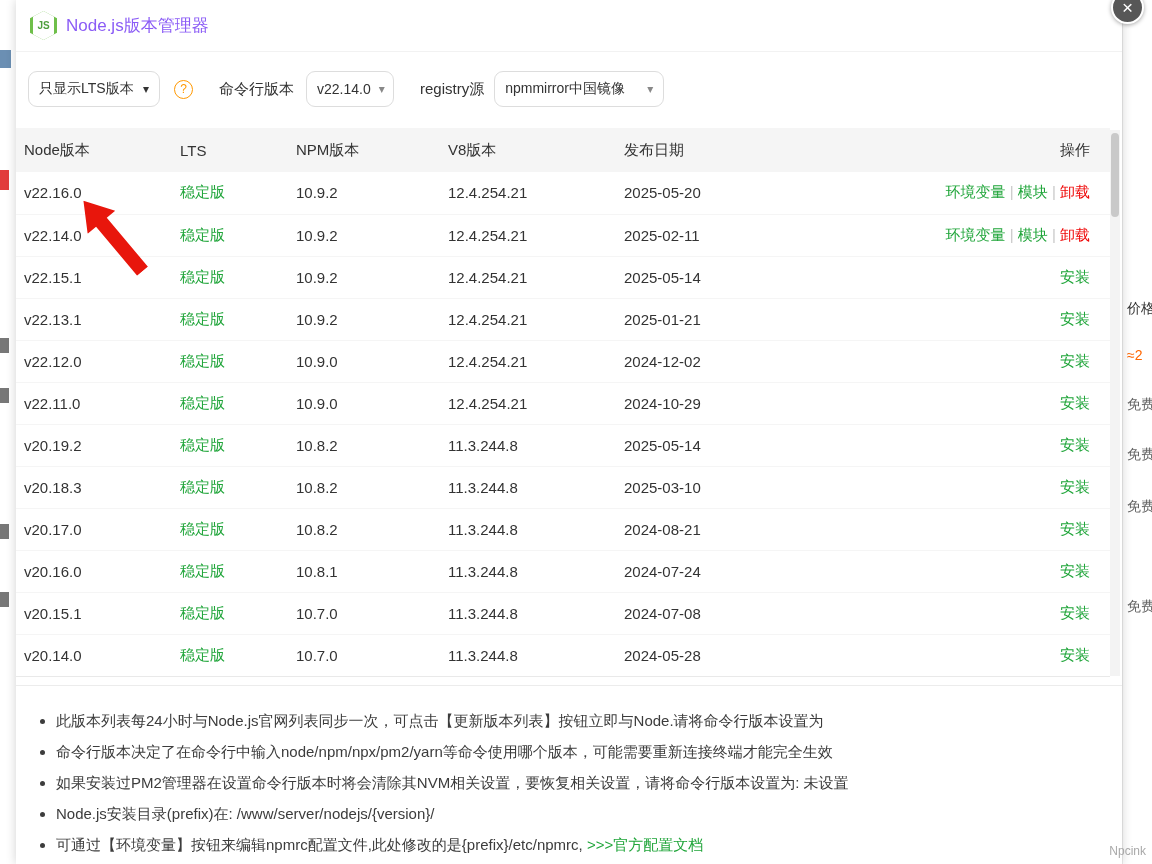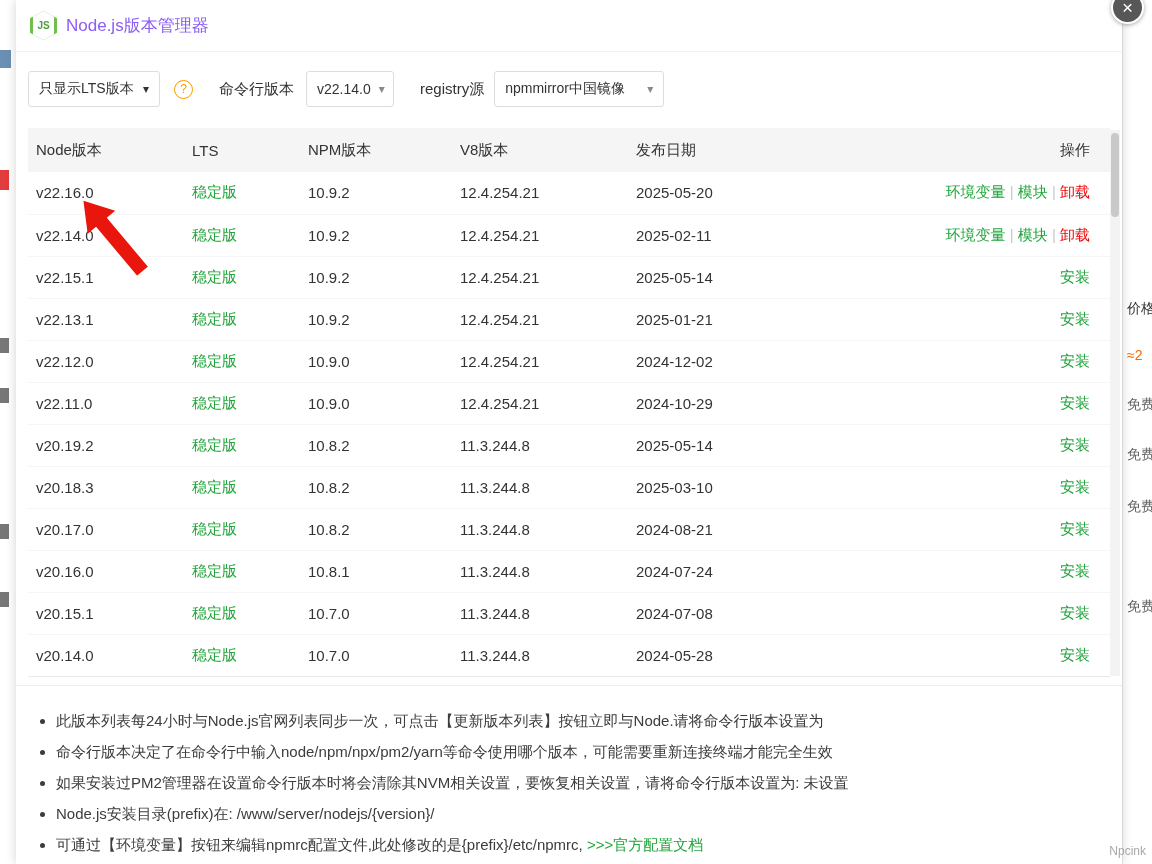--- a/index.html
+++ b/index.html
@@ -29,34 +29,34 @@
   .hex { width:27px; height:29px; background:#6fbf4a; display:flex; align-items:center; justify-content:center;
     clip-path:polygon(50% 0,100% 25%,100% 75%,50% 100%,0 75%,0 25%); }
   .hex-inner { width:21px; height:36px; background:#fff; display:flex; align-items:center; justify-content:center;
     clip-path:polygon(50% 0,100% 25%,100% 75%,50% 100%,0 75%,0 25%); }
   .hex-inner b { color:#4e9e3d; font-size:10px; font-weight:bold; }
   .title { margin-left:9px; font-size:17px; color:#8b5cf6; }
 
   
   .toolbar { display:flex; align-items:center; margin:18px 12px 0 12px; height:38px; }
   .select { display:inline-flex; align-items:center; justify-content:space-between; height:36px;
-    border:1px solid #ddd; border-radius:3px; background:#fff; padding:0 10px; font-size:14px; color:#333; cursor:pointer; }
+    border:1px solid #ddd; border-radius:9px; background:#fff; padding:0 10px; font-size:14px; color:#333; cursor:pointer; }
   .lts-select { width:132px; }
   .cli-select { width:88px; margin-left:12px; }
   .registry-select { width:170px; margin-left:10px; }
   .caret { color:#888; font-size:12px; margin-left:8px; }
   .caret.dark { color:#333; }
   .help { width:19px; height:19px; border:1px solid #ff9800; color:#ff9800; border-radius:50%;
     display:inline-flex; align-items:center; justify-content:center; font-size:12px; margin-left:14px; cursor:pointer; }
   .tlabel { margin-left:26px; font-size:15px; color:#333; }
   .update-btn { margin-left:auto; height:36px; padding:0 16px; border:1px solid #ddd; border-radius:3px;
     background:#fff; font-size:14px; color:#333; cursor:pointer; font-family:inherit; }
 
   
-  .table-wrap { position:relative; margin:20px 12px 0 12px; border-bottom:1px solid #e9e9e9; }
+  .table-wrap { position:relative; margin:20px 12px 0 0; border-bottom:1px solid #e9e9e9; }
   table.vtable { width:100%; border-collapse:collapse; font-size:15px; table-layout:fixed; }
   thead th { background:#f5f5f5; font-weight:normal; color:#333; text-align:left; height:44px; padding:0 8px; }
   th.col-version, td.col-version { width:156px; }
   th.col-lts, td.col-lts { width:116px; }
   th.col-npm, td.col-npm { width:152px; }
   th.col-v8, td.col-v8 { width:176px; }
   th.col-date, td.col-date { width:250px; }
   th.col-action, td.col-action { text-align:right; padding-right:20px; }
   tbody td { height:42px; padding:0 8px; border-top:1px solid #f5f5f5; color:#333; }
   tbody tr:first-child td { border-top:none; }

